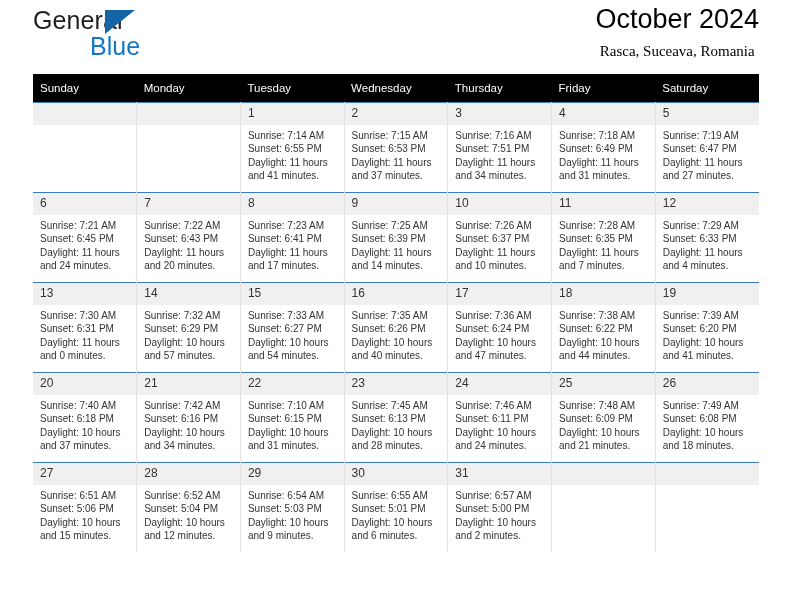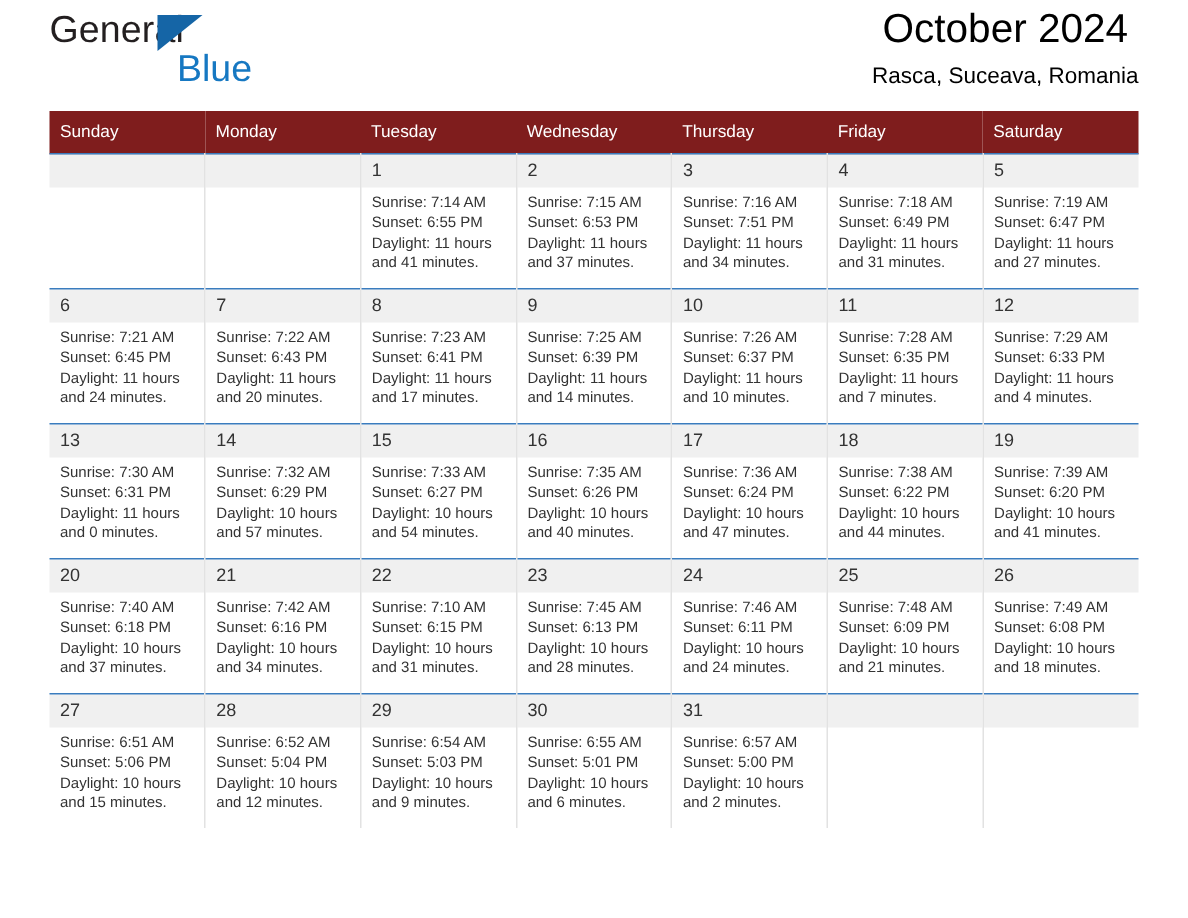--- a/index.html
+++ b/index.html
@@ -54,50 +54,50 @@
     border-left: 30px solid #1565a6;
     border-bottom: 24px solid transparent;
   }
   .brand-blue {
     position: absolute;
     left: 57px;
     top: 26px;
     font-size: 25px;
     color: #1678c2;
     line-height: 28px;
-    margin-left: 28px;
   }
 
   .title-block {
     text-align: center;
     padding-top: 2px;
   }
   .cal-title {
     font-size: 27px;
     color: #000;
     line-height: 34px;
     font-weight: normal;
     margin: 0;
   }
   .cal-subtitle {
     font-size: 15px;
     color: #000;
     line-height: 22px;
     margin: 4px 0 0 0;
     font-weight: normal;
+    font-family: Liberation Serif, serif;
   }
 
   
   .calendar {
     width: 726px;
     border-collapse: collapse;
     table-layout: fixed;
   }
   .calendar th {
-    background: #7f1d1d;
+    background: #000000;
     color: #ffffff;
     font-size: 11.5px;
     font-weight: normal;
     text-align: left;
     padding: 5px 0 5px 7px;
     height: 18px;
     vertical-align: middle;
     border: none;
   }
   .calendar td {

